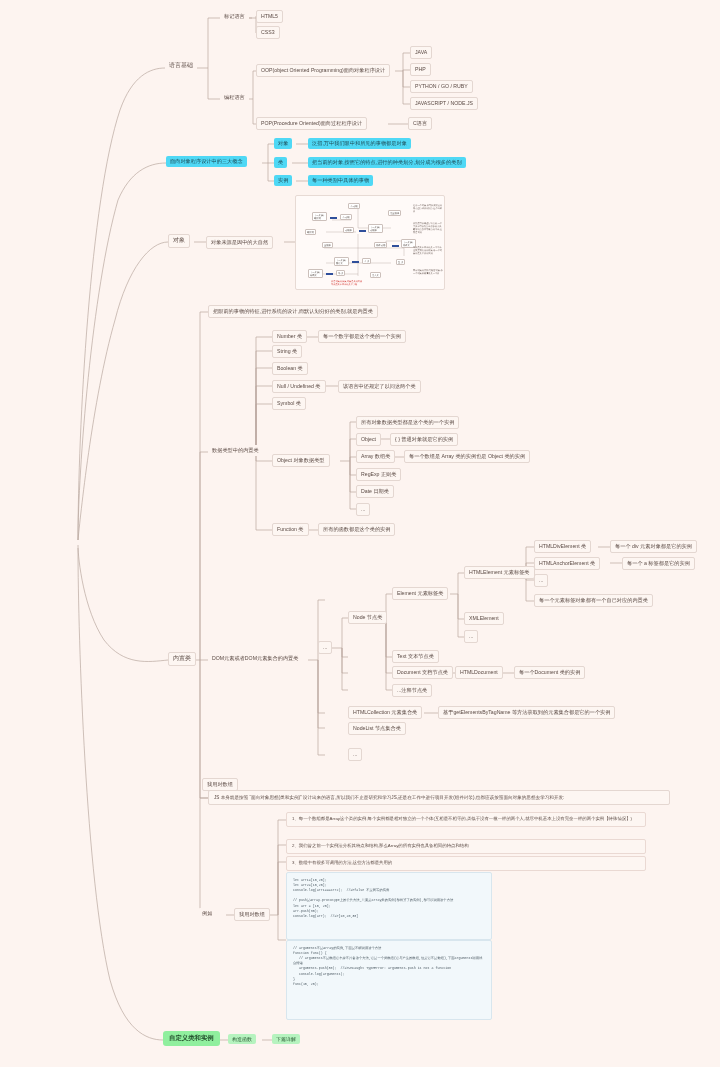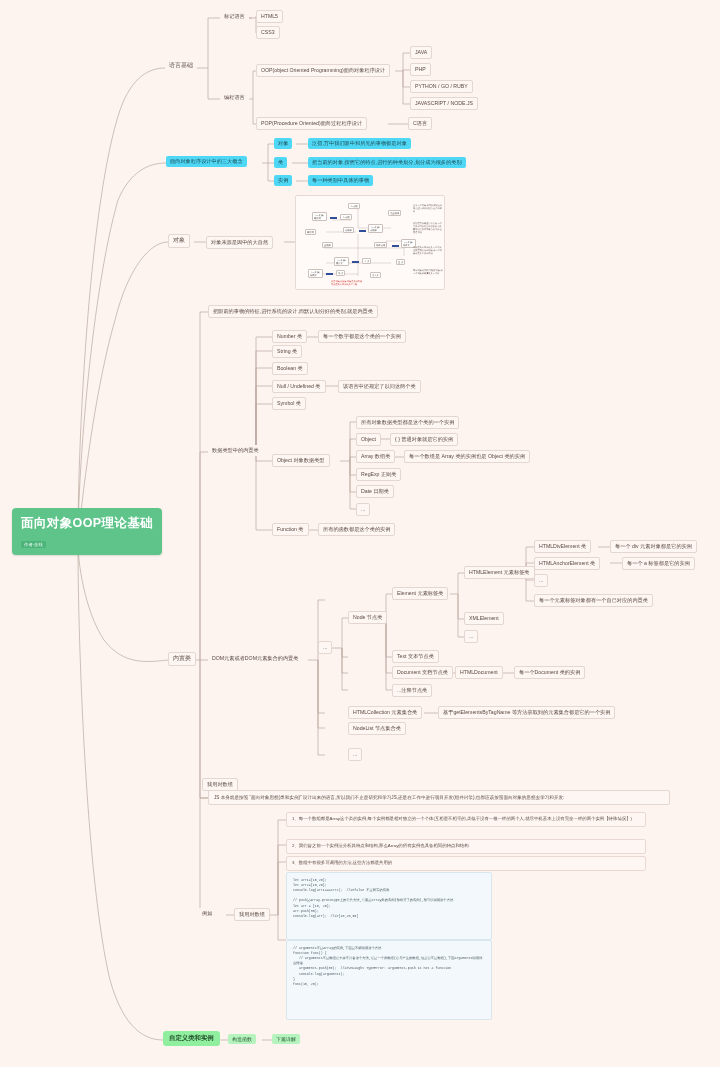--- a/index.html
+++ b/index.html
@@ -214,24 +214,20 @@
     <path d="M278 915 L278 845 L286 845"></path>
     <path d="M278 915 L278 862 L286 862"></path>
     <path d="M278 915 L278 940 L286 940"></path>
 
     <line x1="200" y1="798" x2="208" y2="798"></line>
 
     <line x1="216" y1="1040" x2="228" y2="1040"></line>
     <line x1="262" y1="1040" x2="272" y2="1040"></line>
   </svg>
 
-  <div class="root" style="left:12px; top:508px;">
-    <div class="root-title">面向对象OOP理论基础</div>
-    <div class="root-badge">作者:全栈</div>
-  </div>
 
   <div class="node n-md" style="left:165px; top:60px;"><span>语言基础</span></div>
 
   <div class="node n-sm" style="left:220px; top:11px;"><span>标记语言</span></div>
   <div class="node n-sm boxed" style="left:256px; top:10px;"><span>HTML5</span></div>
   <div class="node n-sm boxed" style="left:256px; top:26px;"><span>CSS3</span></div>
 
   <div class="node n-sm" style="left:220px; top:92px;"><span>编程语言</span></div>
   <div class="node n-sm boxed" style="left:256px; top:64px;"><span>OOP(object Oriented Programming)面向对象程序设计</span></div>
   <div class="node n-sm boxed" style="left:256px; top:117px;"><span>POP(Procedure Oriented)面向过程程序设计</span></div>

